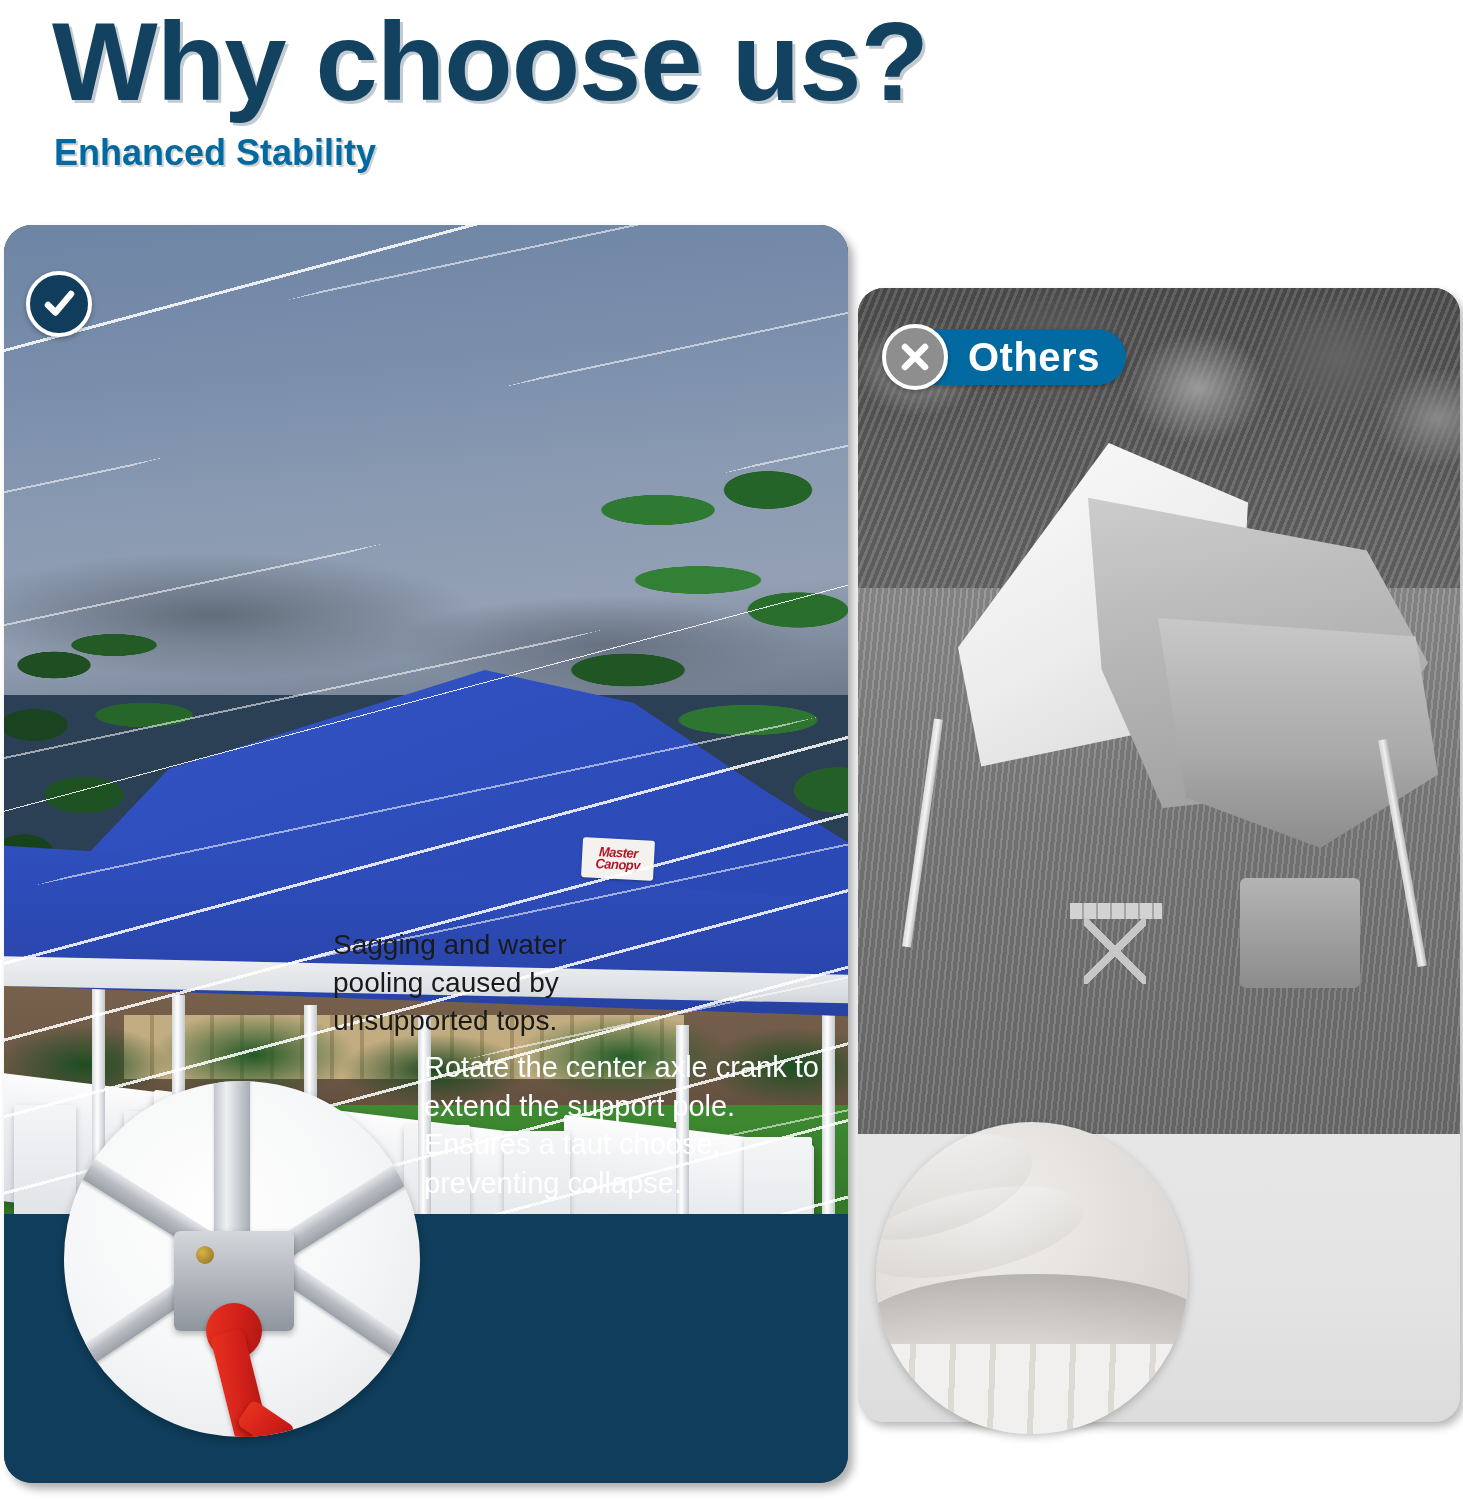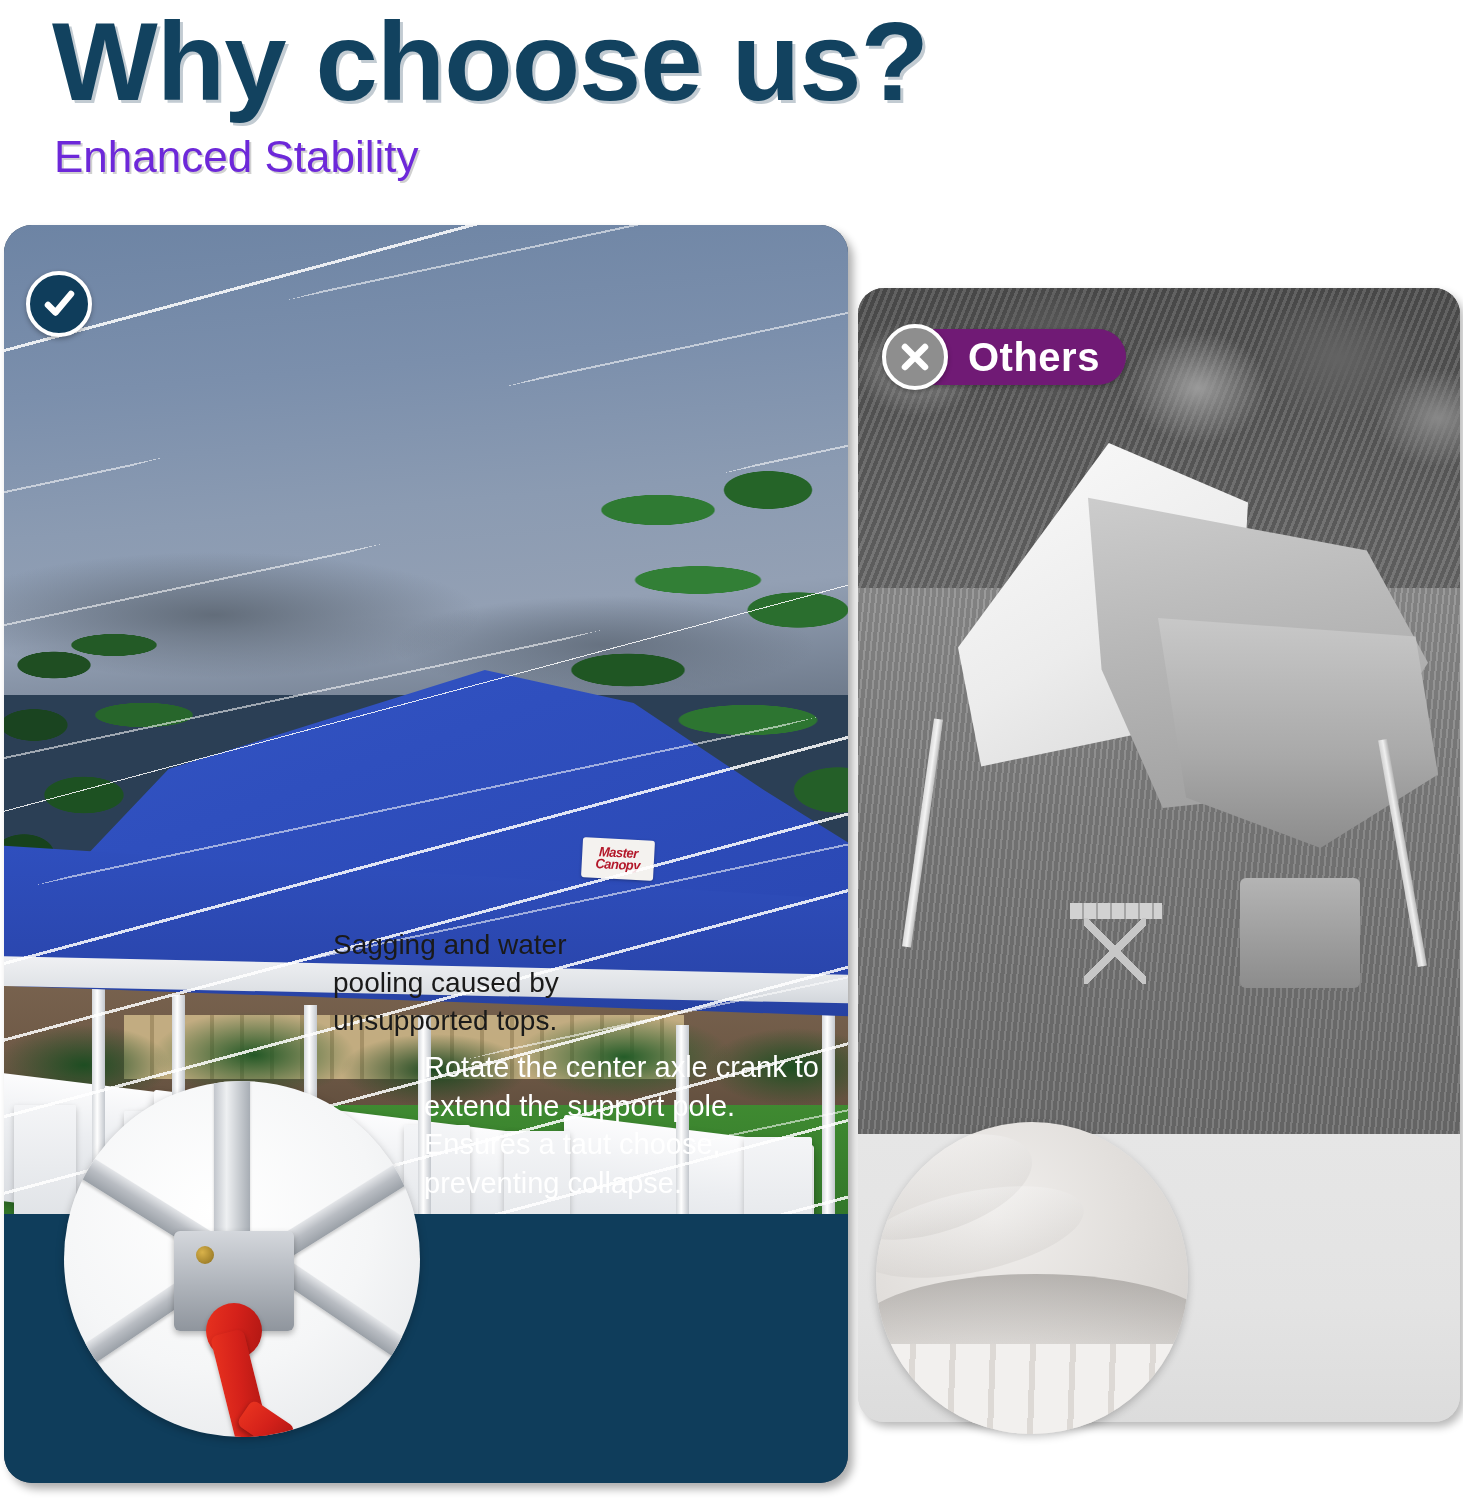--- a/index.html
+++ b/index.html
@@ -32,23 +32,23 @@
     letter-spacing: -1px;
     color: #12425F;
     text-shadow: 3px 3px 0 rgba(120,140,155,0.45);
     white-space: nowrap;
     line-height: 1.25;
   }
   #page-subtitle {
     position: absolute;
     left: 16px;
     top: 132px;
-    font-size: 44px;
-    font-weight: 400;
-    color: #6d28d9;
+    font-size: 36px;
+    font-weight: 700;
+    color: #0369a1;
     text-shadow: 2px 2px 0 rgba(150,150,150,0.45);
     white-space: nowrap;
   }
 
   
   .panel {
     position: absolute;
     overflow: hidden;
   }
   #panel-ours {
@@ -242,21 +242,21 @@
     display: flex; align-items: center; justify-content: center;
     position: relative;
     z-index: 2;
     box-shadow: 0 2px 5px rgba(0,0,0,0.3);
   }
   #badge-ours { left: 26px; top: 272px; }
   #badge-ours .badge-circle { background: #0f3d5b; }
   #badge-ours .badge-pill   { background: #0f3d5b; }
   #badge-others { left: 882px; top: 325px; }
   #badge-others .badge-circle { background: #8e8e8e; }
-  #badge-others .badge-pill   { background: #701a75; }
+  #badge-others .badge-pill   { background: #0369a1; }
 
   
   #ours-caption-band {
     position: absolute;
     left: 0; top: 989px;
     width: 844px; height: 269px;
     background: #0f3d5b;
   }
   #ours-caption-text {
     position: absolute;

